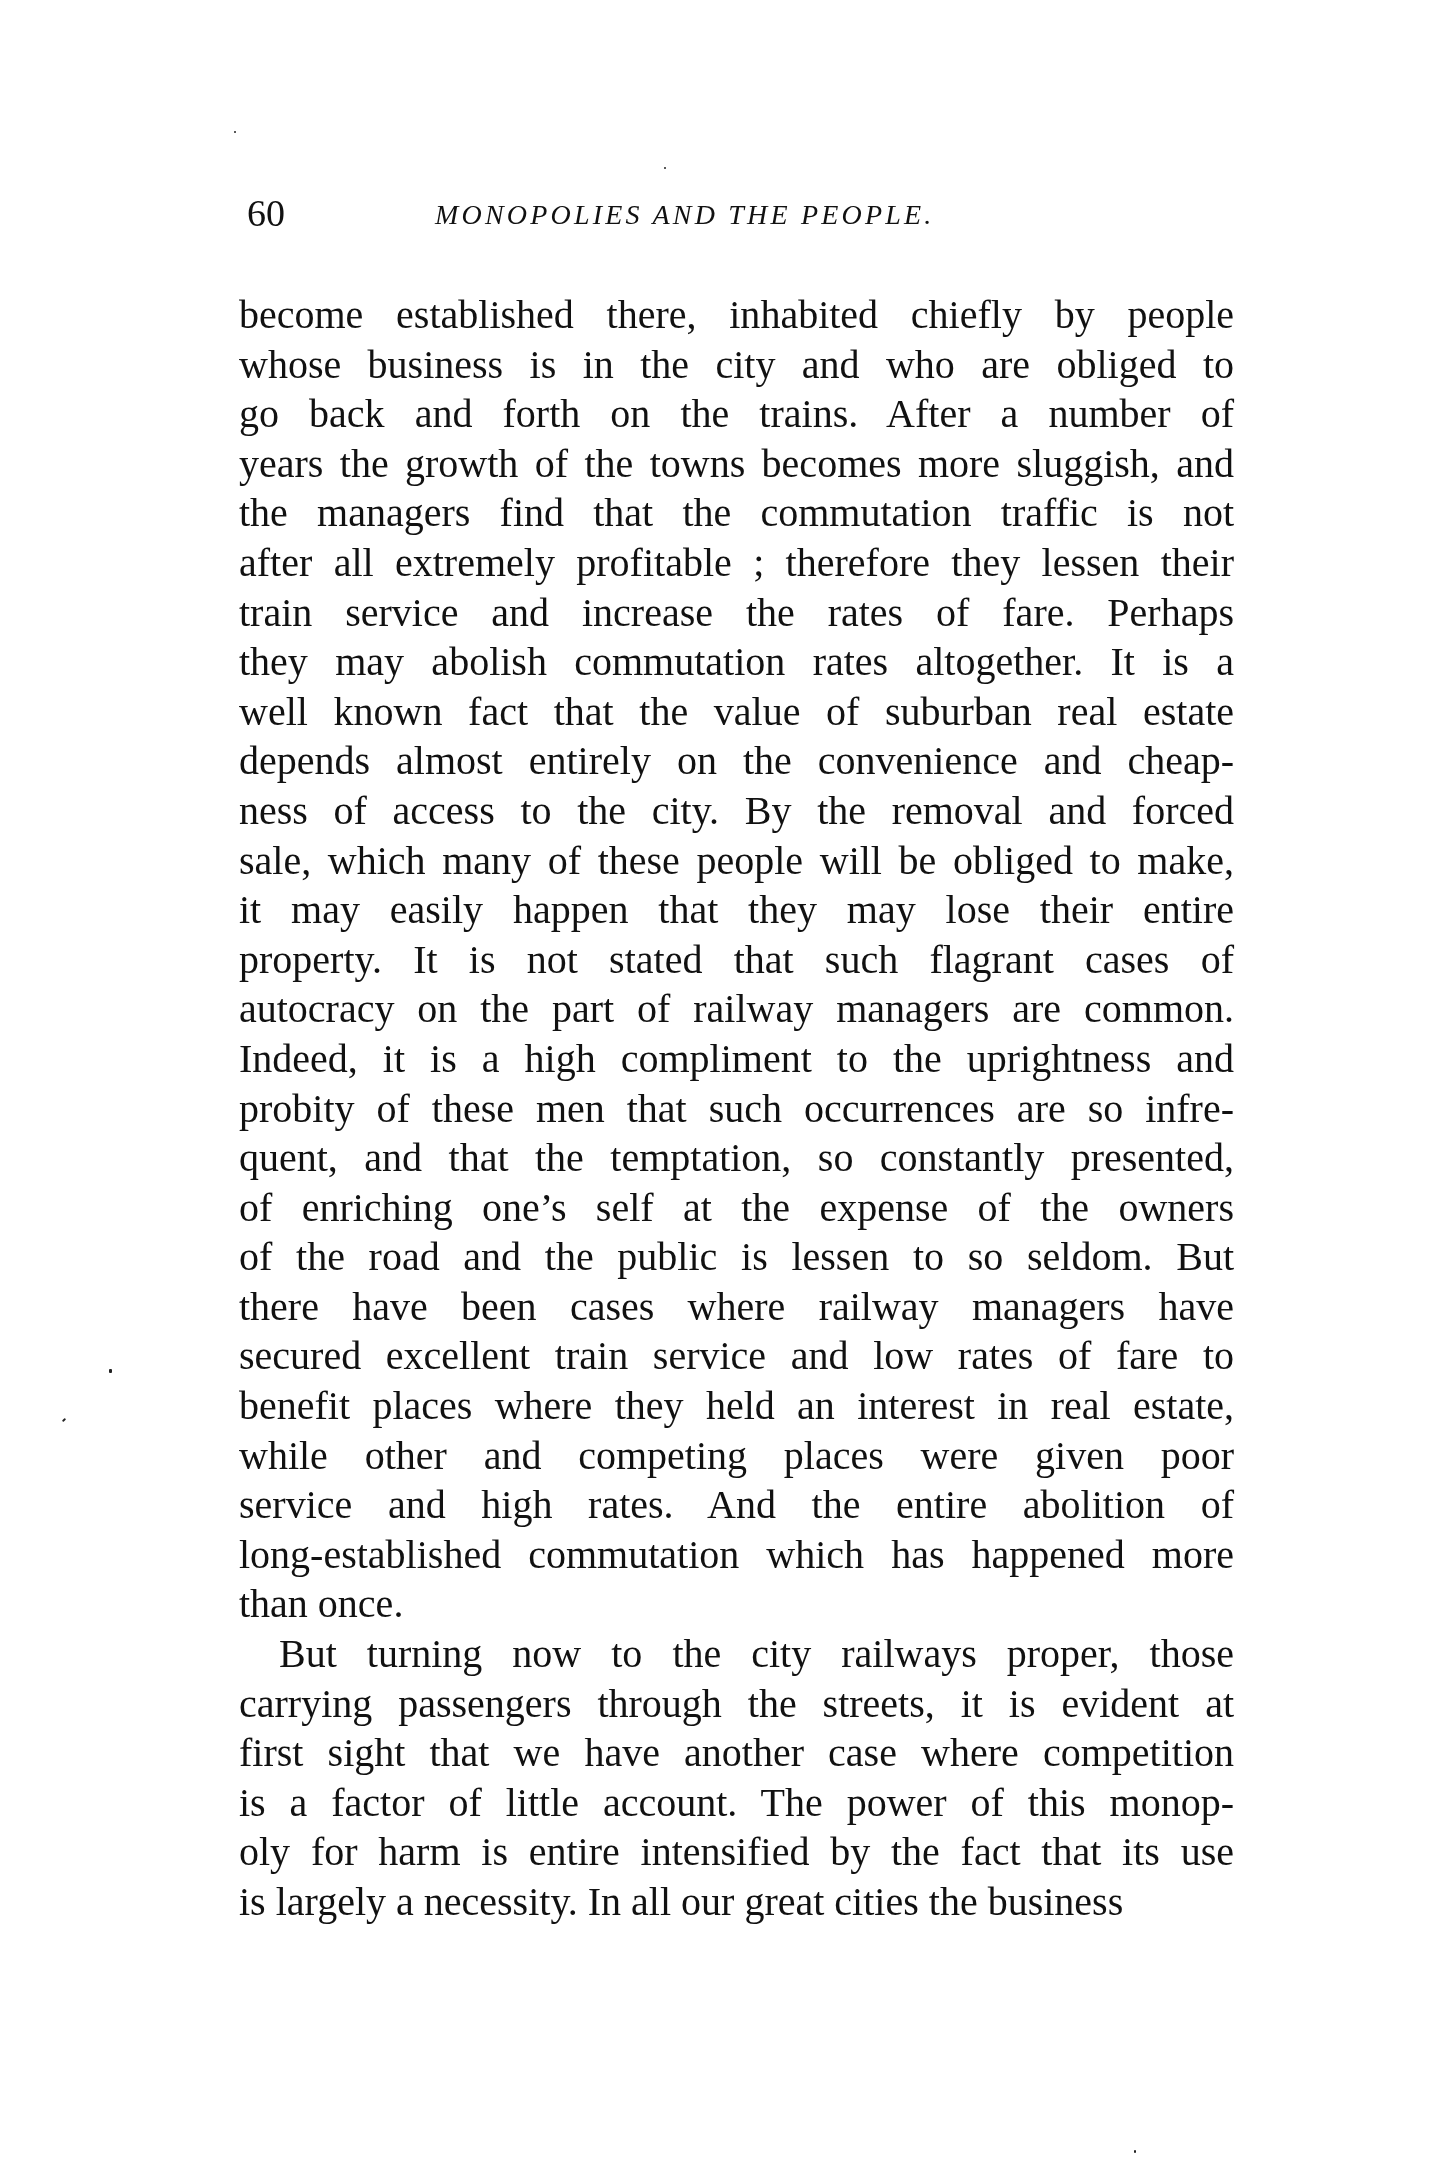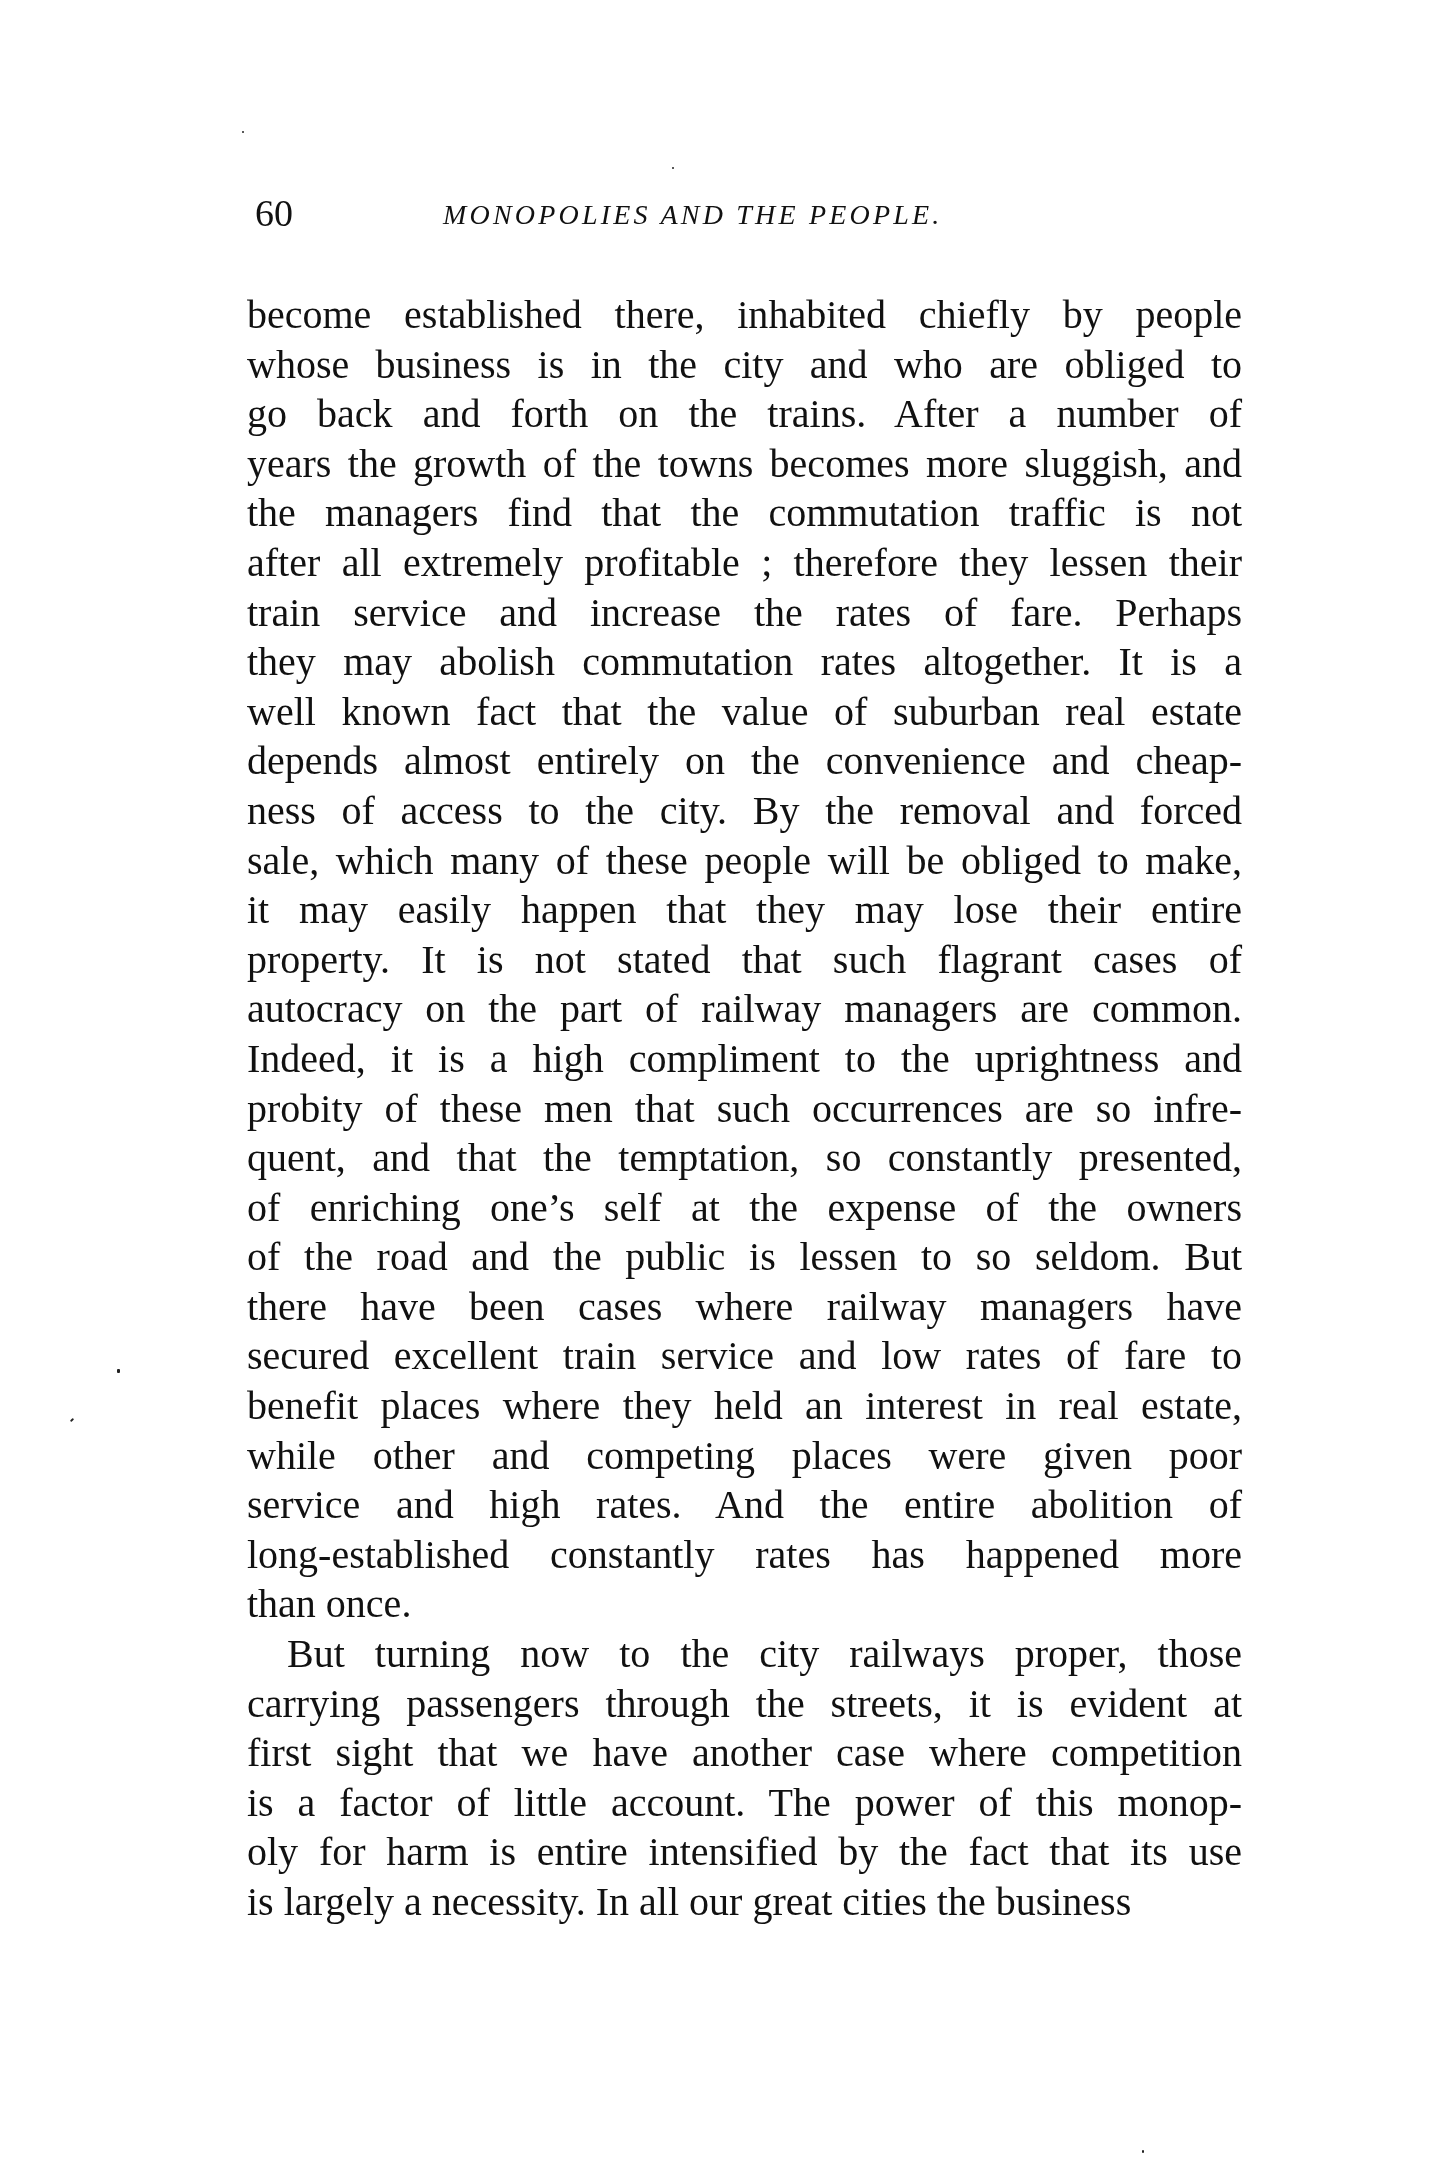--- a/index.html
+++ b/index.html
@@ -10,21 +10,21 @@
   body {
     width: 1445px;
     height: 2172px;
     position: relative;
     overflow: hidden;
     color: #111111;
     font-family: "Liberation Serif", "DejaVu Serif", serif;
   }
   .page {
     position: absolute;
-    left: 12px; top: 0;
+    left: 4px; top: 0;
     width: 1208px;
     height: 2172px;
   }
   .running-head {
     position: absolute;
     top: 188px;
     left: 243px;
     width: 990px;
     height: 50px;
   }
@@ -115,21 +115,21 @@
       <div class="line"><span class="line-inner">Indeed, it is a high compliment to the uprightness and</span></div>
       <div class="line"><span class="line-inner">probity of these men that such occurrences are so infre-</span></div>
       <div class="line"><span class="line-inner">quent, and that the temptation, so constantly presented,</span></div>
       <div class="line"><span class="line-inner">of enriching one’s self at the expense of the owners</span></div>
       <div class="line"><span class="line-inner">of the road and the public is lessen to so seldom.  But</span></div>
       <div class="line"><span class="line-inner">there have been cases where railway managers have</span></div>
       <div class="line"><span class="line-inner">secured excellent train service and low rates of fare to</span></div>
       <div class="line"><span class="line-inner">benefit places where they held an interest in real estate,</span></div>
       <div class="line"><span class="line-inner">while other and competing places were given poor</span></div>
       <div class="line"><span class="line-inner">service and high rates.  And the entire abolition of</span></div>
-      <div class="line"><span class="line-inner">long-established constantly rates has happened more</span></div>
+      <div class="line"><span class="line-inner">long-established commutation which has happened more</span></div>
       <div class="line last"><span class="line-inner">than once.</span></div>
       <div class="line indent"><span class="line-inner">But turning now to the city railways proper, those</span></div>
       <div class="line"><span class="line-inner">carrying passengers through the streets, it is evident at</span></div>
       <div class="line"><span class="line-inner">first sight that we have another case where competition</span></div>
       <div class="line"><span class="line-inner">is a factor of little account.  The power of this monop-</span></div>
       <div class="line"><span class="line-inner">oly for harm is entire intensified by the fact that its use</span></div>
       <div class="line last"><span class="line-inner">is largely a necessity.  In all our great cities the business</span></div>
     </div>
 
   <span class="speck" style="left:105px; top:1369px; width:3px; height:4px;"></span>

